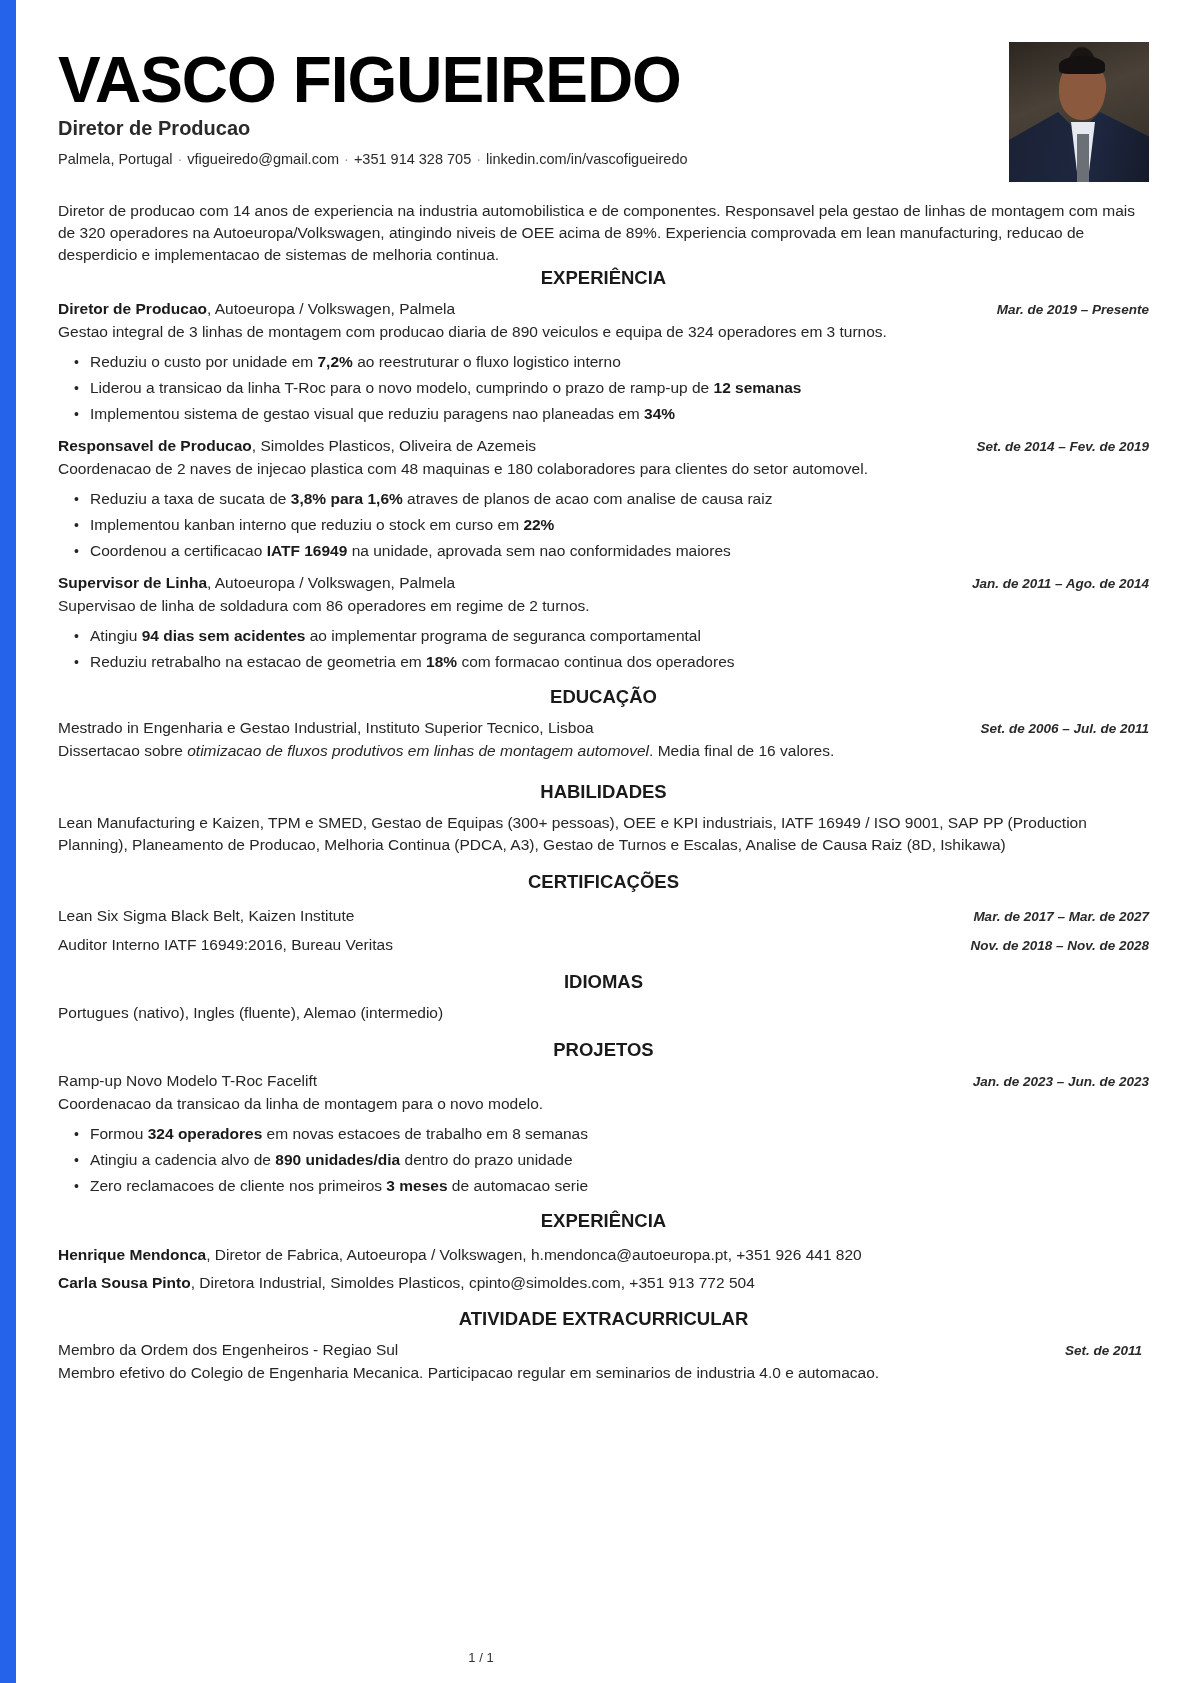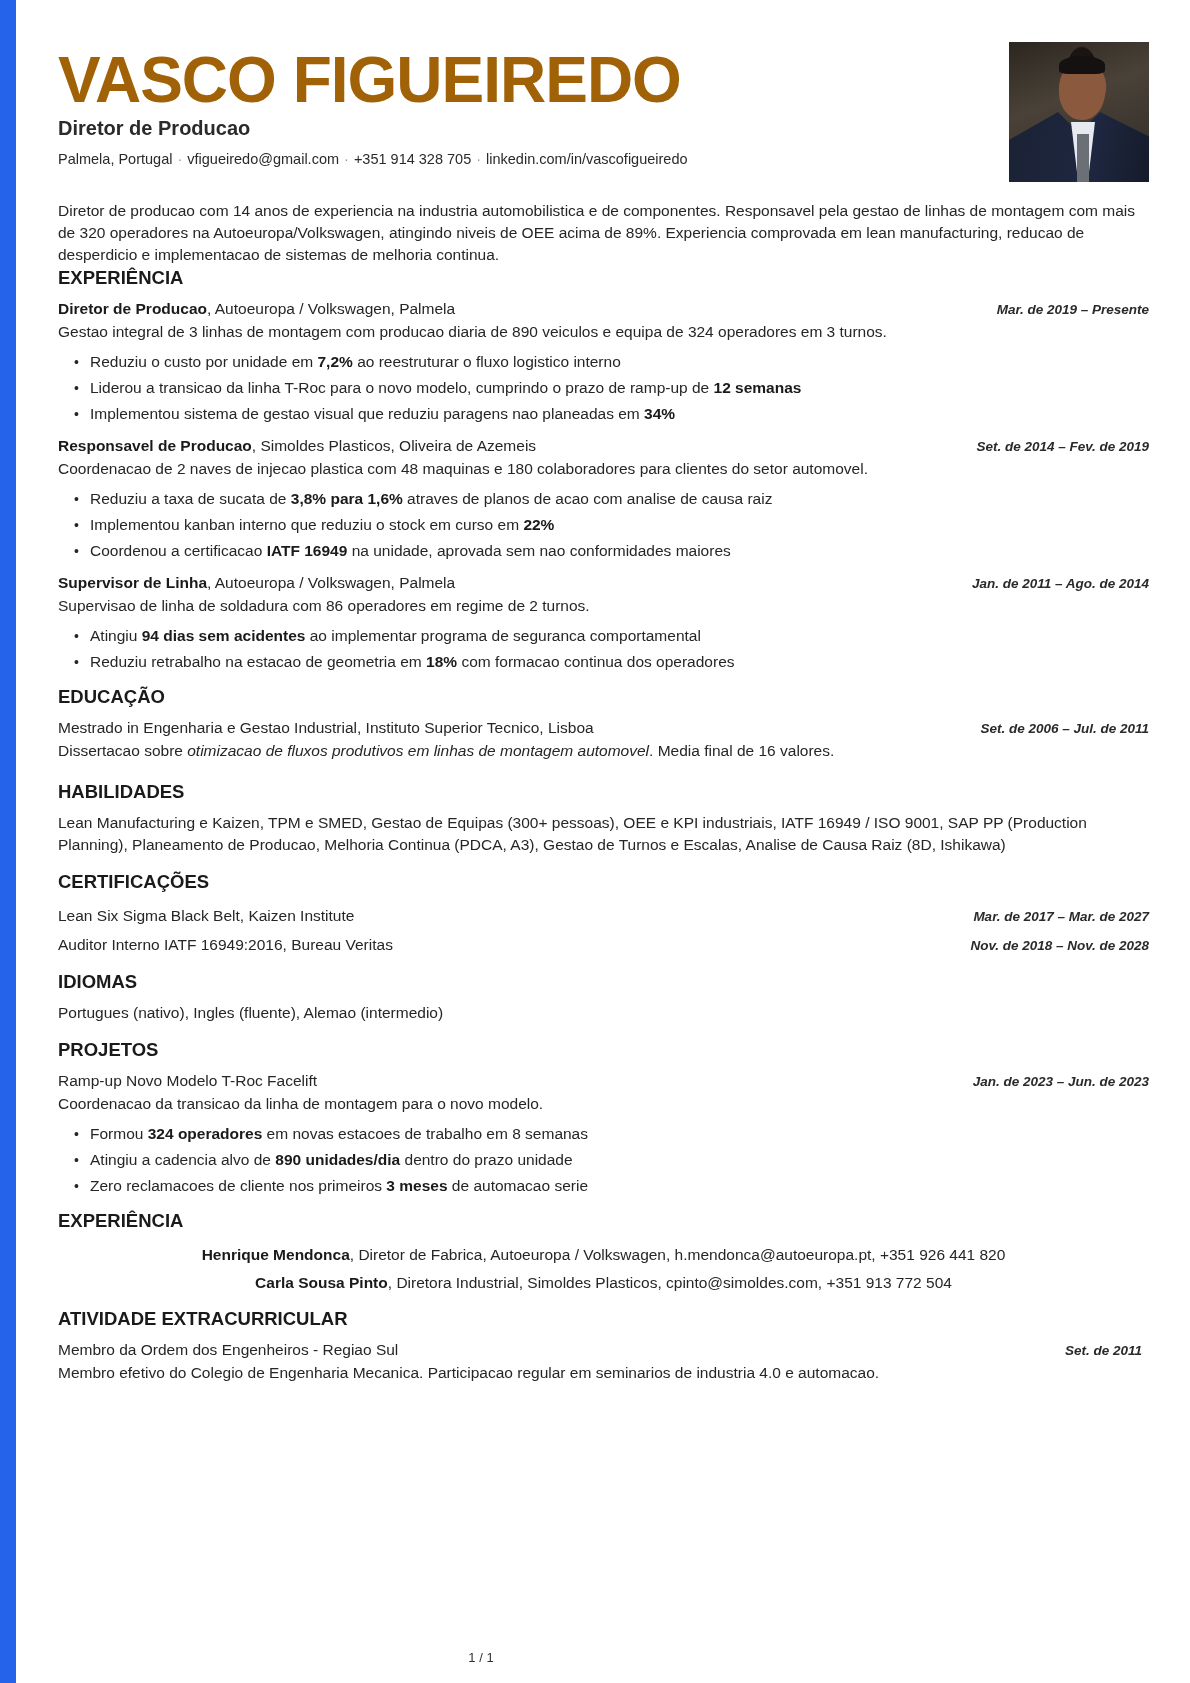--- a/index.html
+++ b/index.html
@@ -8,21 +8,21 @@
       position: relative;
       font-family: "Liberation Sans", "DejaVu Sans", sans-serif;
       color: #1f1f1f;
     }
     .accent-bar { position: absolute; left: 0; top: 0; width: 16px; height: 1683px; background: #2563eb; }
     .page { position: absolute; left: 58px; top: 0; width: 1091px; }
 
     .name {
       position: absolute; left: 0; top: 44px;
       font-size: 64px; font-weight: 700; letter-spacing: -1px; line-height: 72px;
-      color: #a16207;
+      color: #000000;
     }
     .subtitle { position: absolute; left: 0; top: 116px; font-size: 20px; font-weight: 700; color: #2a2a2a; line-height: 24px; }
     .contacts { position: absolute; left: 0; top: 150px; font-size: 14.5px; color: #2a2a2a; line-height: 18px; white-space: nowrap; }
     .contacts .sep { color: #9a9a9a; padding: 0 5px; }
 
     .photo {
       position: absolute; left: 951px; top: 42px; width: 140px; height: 140px;
       background: radial-gradient(ellipse at 55% 32%, #8a5a3c 0 18%, transparent 19%),
                   radial-gradient(ellipse at 52% 20%, #1a1512 0 14%, transparent 15%),
                   linear-gradient(160deg, #2b2620 0%, #4a4238 40%, #2f2a26 100%);
@@ -32,31 +32,31 @@
       background: linear-gradient(100deg, #1b2235 0%, #1e2740 60%, #151b2a 100%);
       clip-path: polygon(0 40%, 35% 0, 50% 30%, 65% 0, 100% 35%, 100% 100%, 0 100%); }
     .photo .shirt { position: absolute; left: 62px; bottom: 0; width: 24px; height: 60px; background: #e6e9ef;
       clip-path: polygon(0 0, 100% 0, 70% 100%, 30% 100%); }
     .photo .tie { position: absolute; left: 68px; bottom: 0; width: 12px; height: 48px; background: #6b6f76; }
     .photo .face { position: absolute; left: 50px; top: 20px; width: 46px; height: 58px; border-radius: 45% 45% 48% 48%; background: #8b5a3e; }
     .photo .hair { position: absolute; left: 50px; top: 14px; width: 46px; height: 18px; border-radius: 50% 50% 20% 20%; background: #141110; }
 
     .content { position: absolute; left: 0; top: 200px; width: 1091px; font-size: 15.5px; line-height: 22px; color: #262626; }
     .summary { }
-    .section-title { font-size: 18.5px; font-weight: 700; color: #1a1a1a; line-height: 24px; margin-bottom: 8px; }
+    .section-title { font-size: 18.5px; font-weight: 700; color: #1a1a1a; line-height: 24px; margin-bottom: 8px; text-align: center; }
     .entry-head { display: flex; justify-content: space-between; align-items: baseline; line-height: 22px; }
     .entry-head .date { font-style: italic; font-size: 13.5px; color: #2a2a2a; white-space: nowrap; font-weight: bold; }
     .entry-desc { line-height: 22px; margin-bottom: 6px; }
     ul.bullets { list-style: none; margin: 0 0 8px 0; padding-left: 14px; }
     ul.bullets li { position: relative; padding-left: 18px; line-height: 26px; }
     ul.bullets li::before { content: "•"; position: absolute; left: 2px; top: 0; font-size: 14px; }
     b, strong { font-weight: 700; color: #1a1a1a; }
     .sec { margin-bottom: 10px; }
     .line { line-height: 22px; }
-    .ref-line { line-height: 28px; text-align: center; }
+    .ref-line { line-height: 28px; }
     .cert-line { line-height: 28px; }
     .page-number { position: absolute; left: 0; width: 962px; top: 1650px; text-align: center; font-size: 13px; color: #333; }
   </style>
 </head>
 <body>
 
 <div class="accent-bar"></div>
 
 <div class="page">
   <h1 class="name">VASCO FIGUEIREDO</h1>

